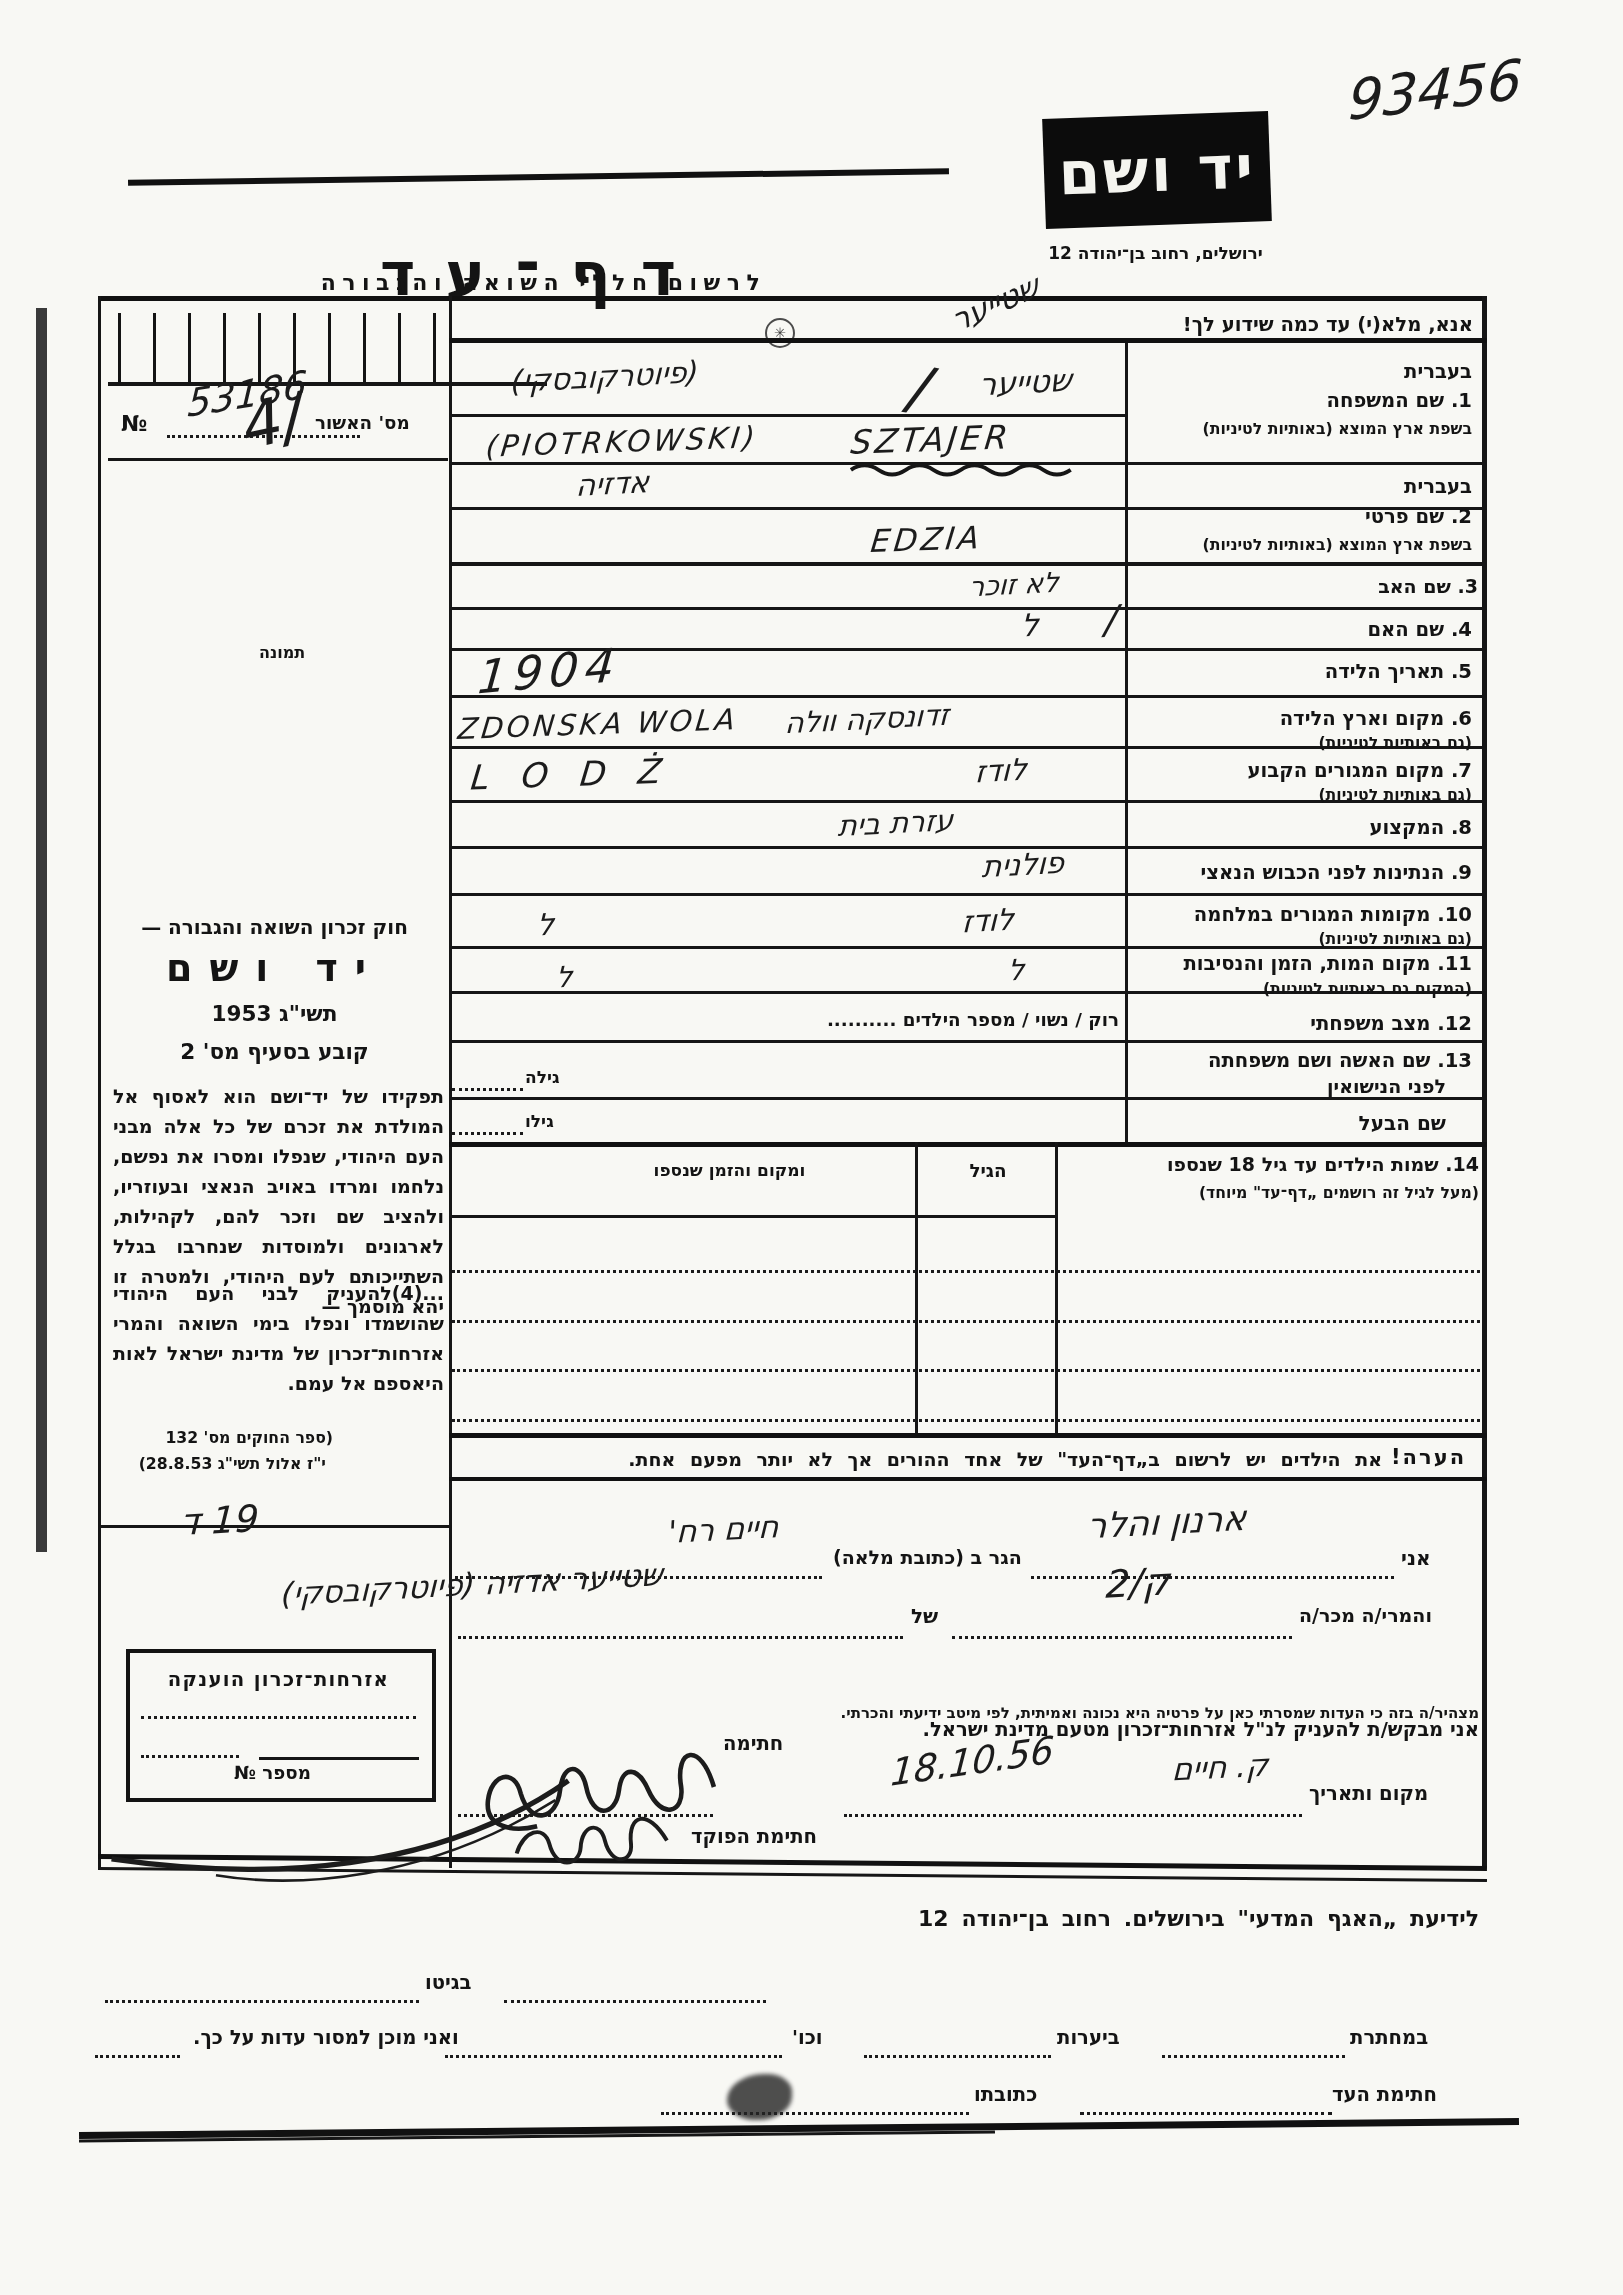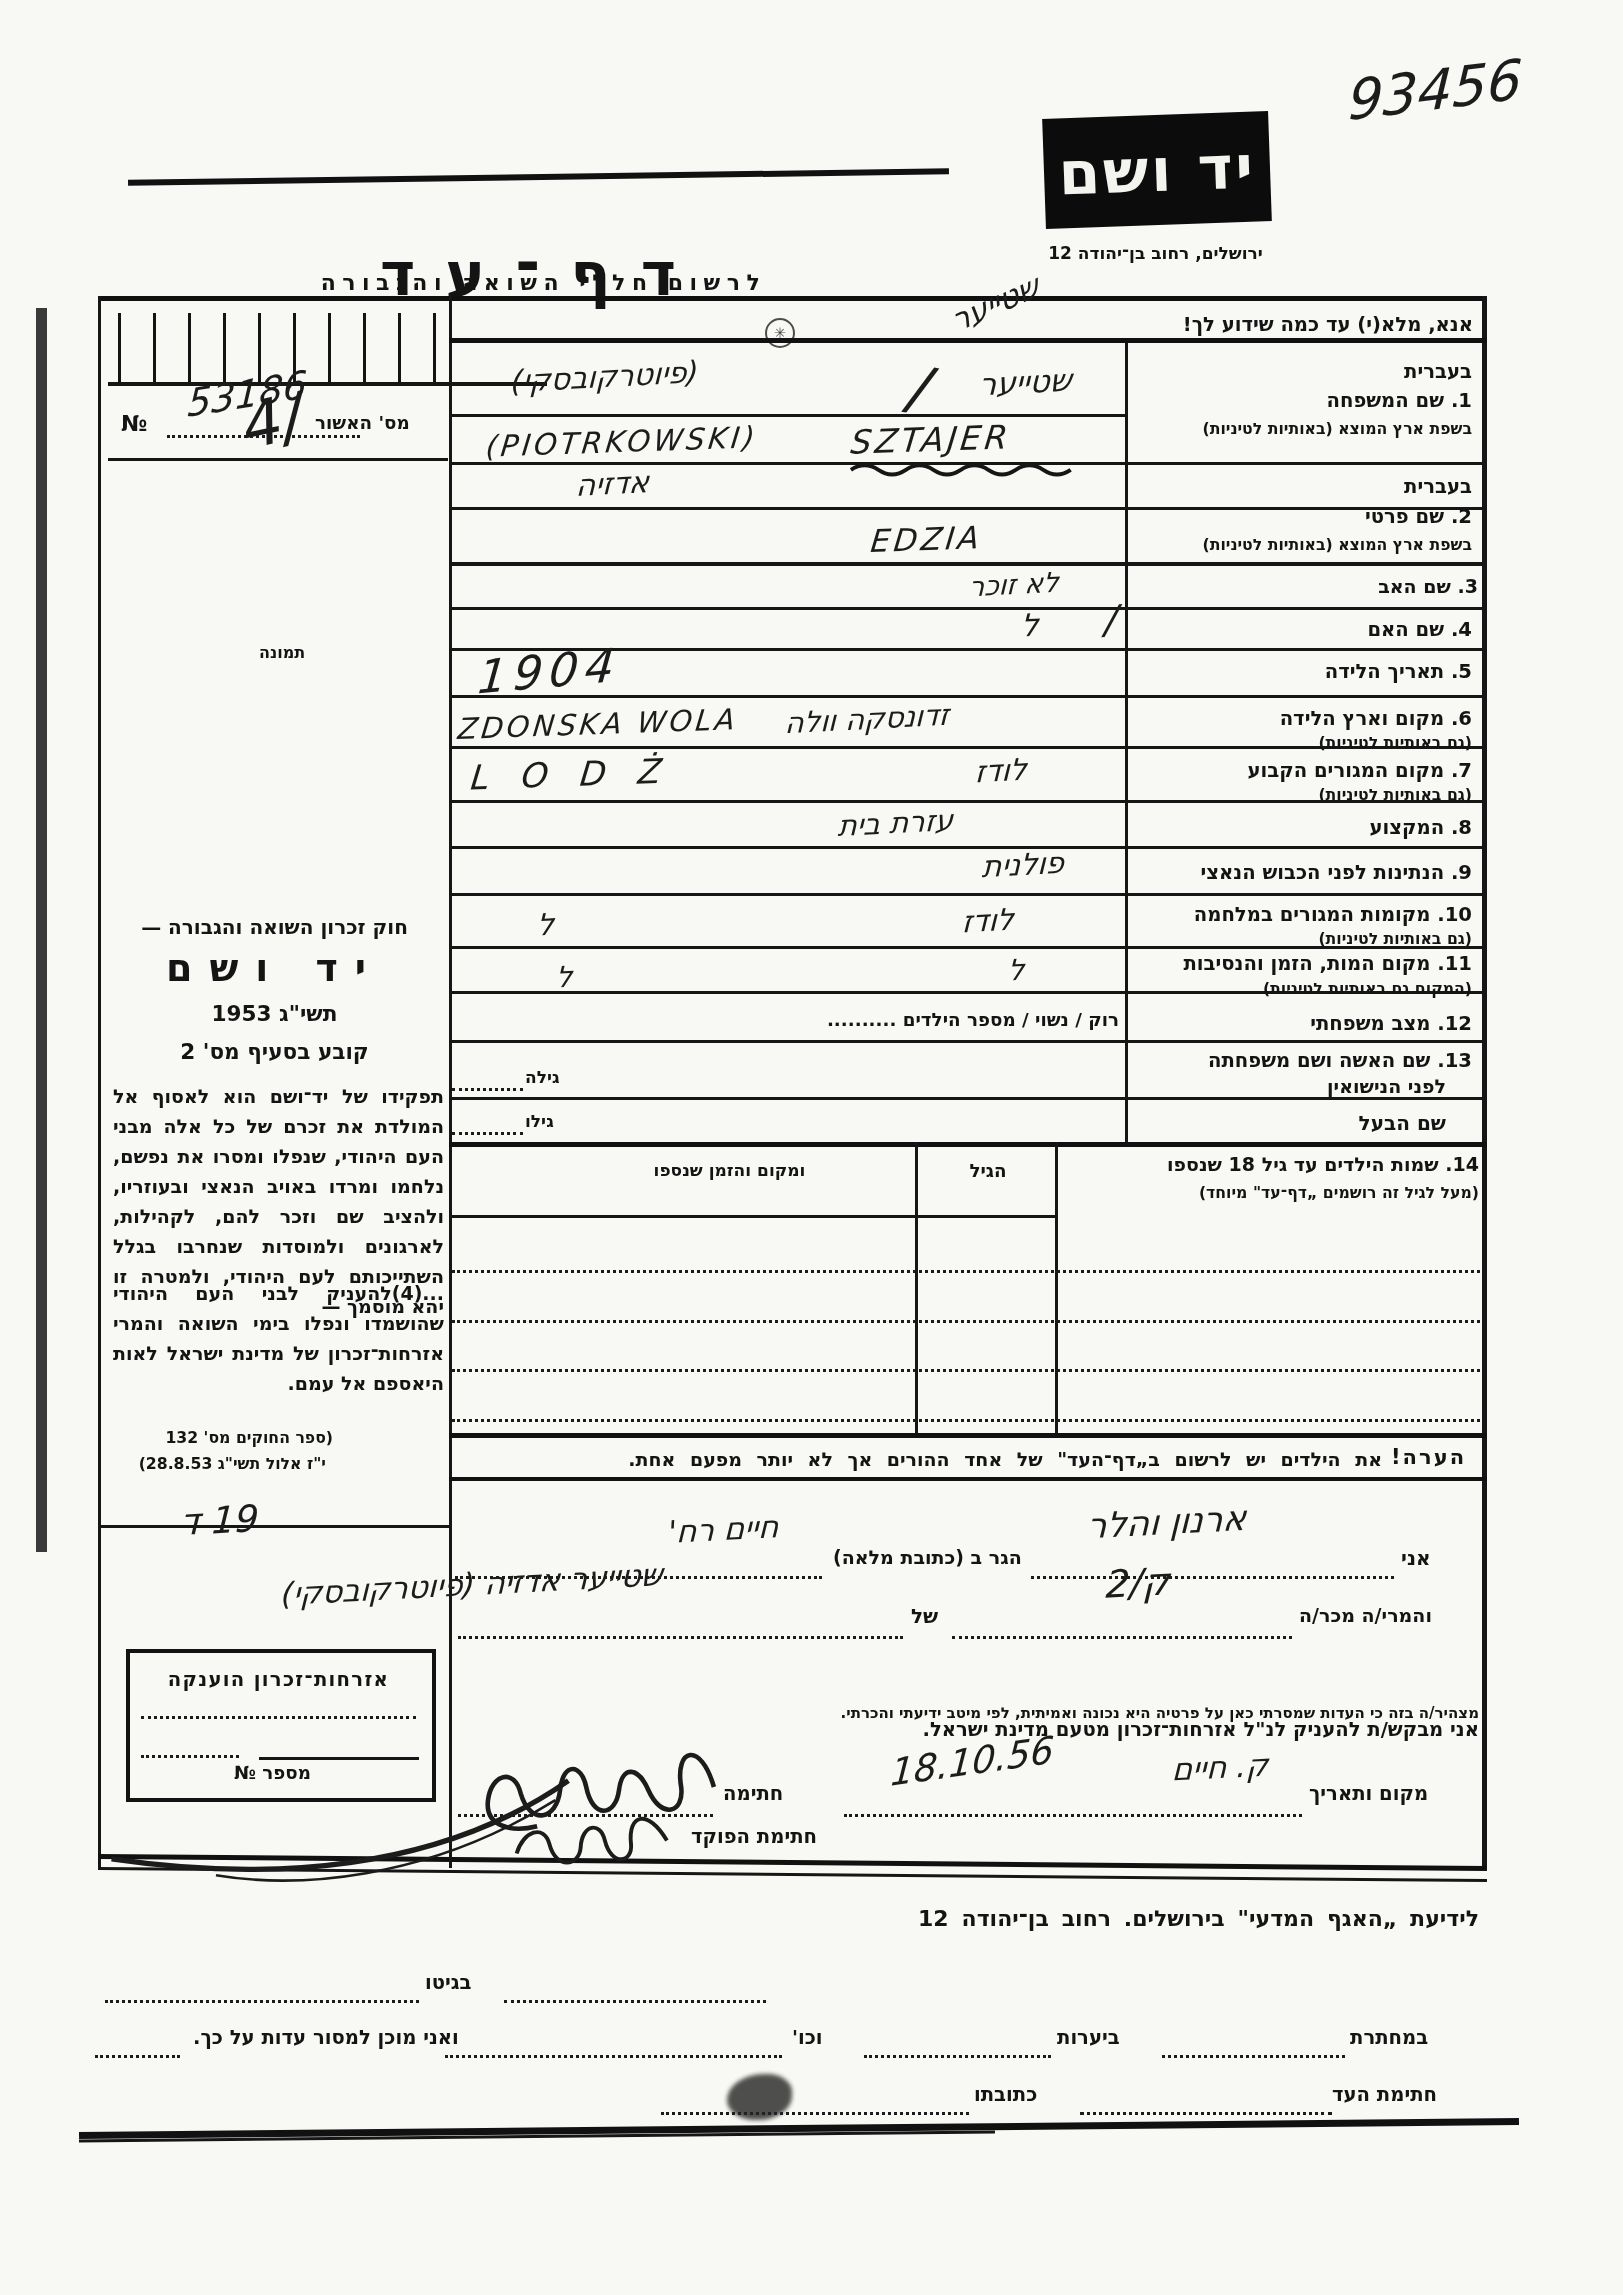--- a/index.html
+++ b/index.html
@@ -202,21 +202,21 @@
   <div class="hw" style="left:281px;top:1566px;font-size:31px;">שטייער אדזיה (פיוטרקובסקי)</div>
   <div class="dot" style="left:458px;top:1636px;width:445px;"></div>
 
   <div class="abs lbl rt" style="left:471px;top:1664px;width:1008px;font-size:15px;margin-top:40px;">מצהיר/ה בזה כי העדות שמסרתי כאן על פרטיה היא נכונה ואמיתית, לפי מיטב ידיעתי והכרתי.</div>
   <div class="abs lbl rt" style="left:720px;top:1718px;width:759px;font-size:19.6px;">אני מבקש/ת להעניק לנ"ל אזרחות־זכרון מטעם מדינת ישראל.</div>
 
   <div class="abs lbl" style="left:1309px;top:1782px;font-size:19.6px;">מקום ותאריך</div>
   <div class="hw" style="left:1172px;top:1749px;font-size:31px;">ק. חיים</div>
   <div class="hw" style="left:890px;top:1740px;font-size:37px;transform:rotate(-8deg) skewX(-12deg);">18.10.56</div>
   <div class="dot" style="left:844px;top:1814px;width:458px;"></div>
-  <div class="abs lbl" style="left:723px;top:1782px;font-size:19.6px;">חתימה</div>
+  <div class="abs lbl" style="left:723px;top:1732px;font-size:19.6px;">חתימה</div>
   <div class="dot" style="left:458px;top:1814px;width:255px;"></div>
   <svg style="left:452px;top:1728px;" width="275" height="118" viewBox="0 0 420 180">
     <path d="M400 90 C 380 20 340 30 350 90 C 355 130 320 140 300 95 C 285 60 260 55 255 95 C 250 135 215 140 205 90 C 198 55 170 50 165 95 C 160 140 120 150 105 100 C 95 60 60 70 55 110 C 50 150 90 160 130 150" stroke="#1c1c1c" stroke-width="7" fill="none"></path>
   </svg>
   <svg style="left:98px;top:1761px;" width="497" height="124" viewBox="0 0 760 190">
     <path d="M720 30 C 520 170 260 185 20 150" stroke="#1c1c1c" stroke-width="8" fill="none"></path>
     <path d="M700 60 C 500 185 300 195 180 175" stroke="#1c1c1c" stroke-width="4" fill="none"></path>
   </svg>
   <div class="abs lbl" style="left:691px;top:1825px;font-size:19.6px;">חתימת הפוקד</div>
   <svg style="left:484px;top:1801px;" width="196" height="79" viewBox="0 0 300 120">

